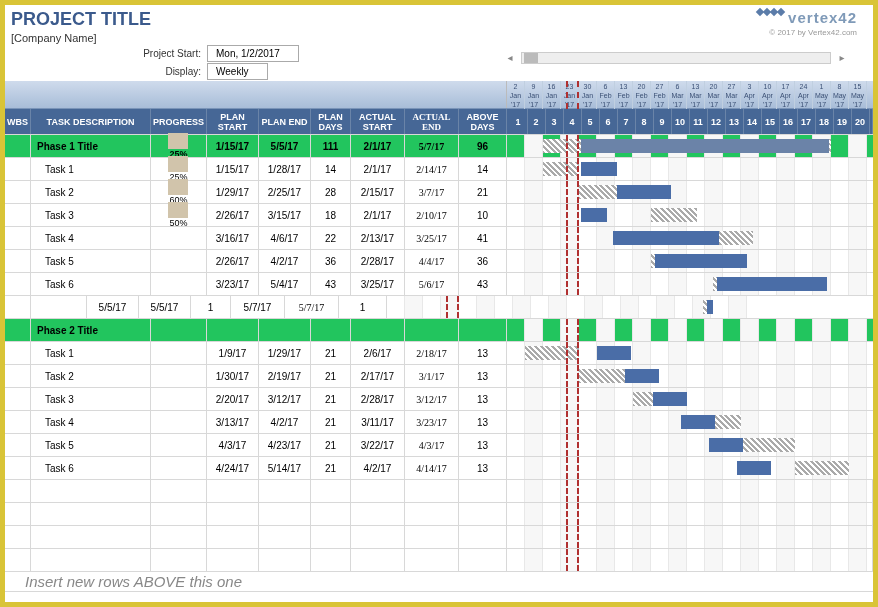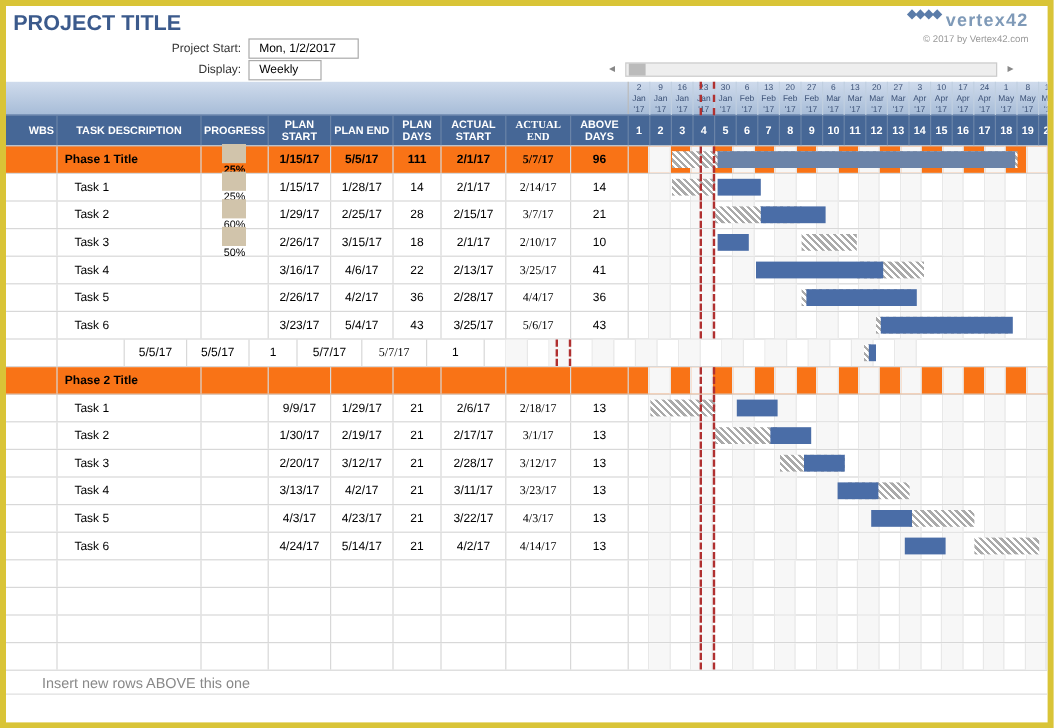--- a/index.html
+++ b/index.html
@@ -15,25 +15,25 @@
 .logo { font-size: 15px; font-weight: bold; color: #7f9ab8; letter-spacing: 1px; margin-bottom: 2px; display: flex; align-items: flex-start; justify-content: flex-end; gap: 4px; }
 .logo-sq { display: inline-flex; gap: 1px; }
 .logo-sq span { width: 6px; height: 6px; background: #5b7ca9; transform: rotate(45deg); }
 .copyright { color: #999; font-size: 8px; }
 .timeline-scroll { display: flex; align-items: center; justify-content: flex-end; margin: 4px 8px 0 0; }
 .scroll-btn { width: 14px; height: 14px; text-align: center; color: #888; font-size: 10px; line-height: 14px; cursor: pointer; }
 .scroll-track { width: 310px; height: 12px; background: #eee; border: 1px solid #ccc; position: relative; margin: 0 4px; }
 .scroll-thumb { position: absolute; left: 2px; top: 0; width: 14px; height: 10px; background: #bbb; }
 
 .sheet { overflow: hidden; }
-.row { display: flex; height: 23px; border-bottom: 1px solid #d8d8d8; align-items: center; padding-left: 17px; }
+.row { display: flex; height: 23px; border-bottom: 1px solid #d8d8d8; align-items: center; }
 .row.dates { height: 28px; background: linear-gradient(#cfdbec, #a8bdd8); border-bottom: 1px solid #7a94b8; }
 .row.headers { height: 26px; background: #466796; color: #fff; font-weight: bold; font-size: 9px; }
-.row.phase { background: #f97316; font-weight: bold; }
-.row.footer { height: 20px; color: #888; font-size: 12px; padding-left: 30px; }
+.row.phase { background: #22c55e; font-weight: bold; }
+.row.footer { height: 20px; font-style: italic; color: #888; font-size: 15px; padding-left: 20px; }
 
 .col { border-right: 1px solid #d8d8d8; height: 100%; display: flex; align-items: center; justify-content: center; flex-shrink: 0; }
 .headers .col { border-right: 1px solid #6a84a8; text-align: center; padding: 2px; }
 .c-wbs { width: 26px; }
 .c-task { width: 120px; justify-content: flex-start; padding-left: 14px; }
 .phase .c-task { padding-left: 6px; }
 .c-prog { width: 56px; padding: 0 2px; }
 .c-pstart { width: 52px; }
 .c-pend { width: 52px; }
 .c-pdays { width: 40px; }
@@ -66,20 +66,21 @@
 .empty-grid .row { height: 23px; }
 .empty-grid .col { color: transparent; }
 .empty-grid .c-gantt { border-right: 1px solid #d8d8d8; }
 </style>
 </head>
 <body>
 
 <div class="header">
   <div class="header-left">
     <div class="title">PROJECT TITLE</div>
+    <div class="meta">[Company Name]</div>
     <div class="field-row">
       <span class="field-label">Project Start:</span>
       <span class="field-value">Mon, 1/2/2017</span>
     </div>
     <div class="field-row">
       <span class="field-label">Display:</span>
       <span class="field-value">Weekly</span>
     </div>
   </div>
   <div class="header-right">
@@ -533,21 +534,21 @@
             <div class="gcell alt"></div>
           </div>
           <div class="today-line"></div>
           <div class="today-line today-line2"></div>
         </div>
       </div>
       <div class="row">
         <div class="col c-wbs"></div>
         <div class="col c-task">Task 1</div>
         <div class="col c-prog"></div>
-        <div class="col c-pstart">9/9/17</div>
+        <div class="col c-pstart">1/9/17</div>
         <div class="col c-pend">1/29/17</div>
         <div class="col c-pdays">21</div>
         <div class="col c-astart">2/6/17</div>
         <div class="col c-aend">2/18/17</div>
         <div class="col c-adays">13</div>
         <div class="col c-gantt">
           <div class="gantt-grid">
             <div class="gcell"></div>
             <div class="gcell alt"></div>
             <div class="gcell"></div>

